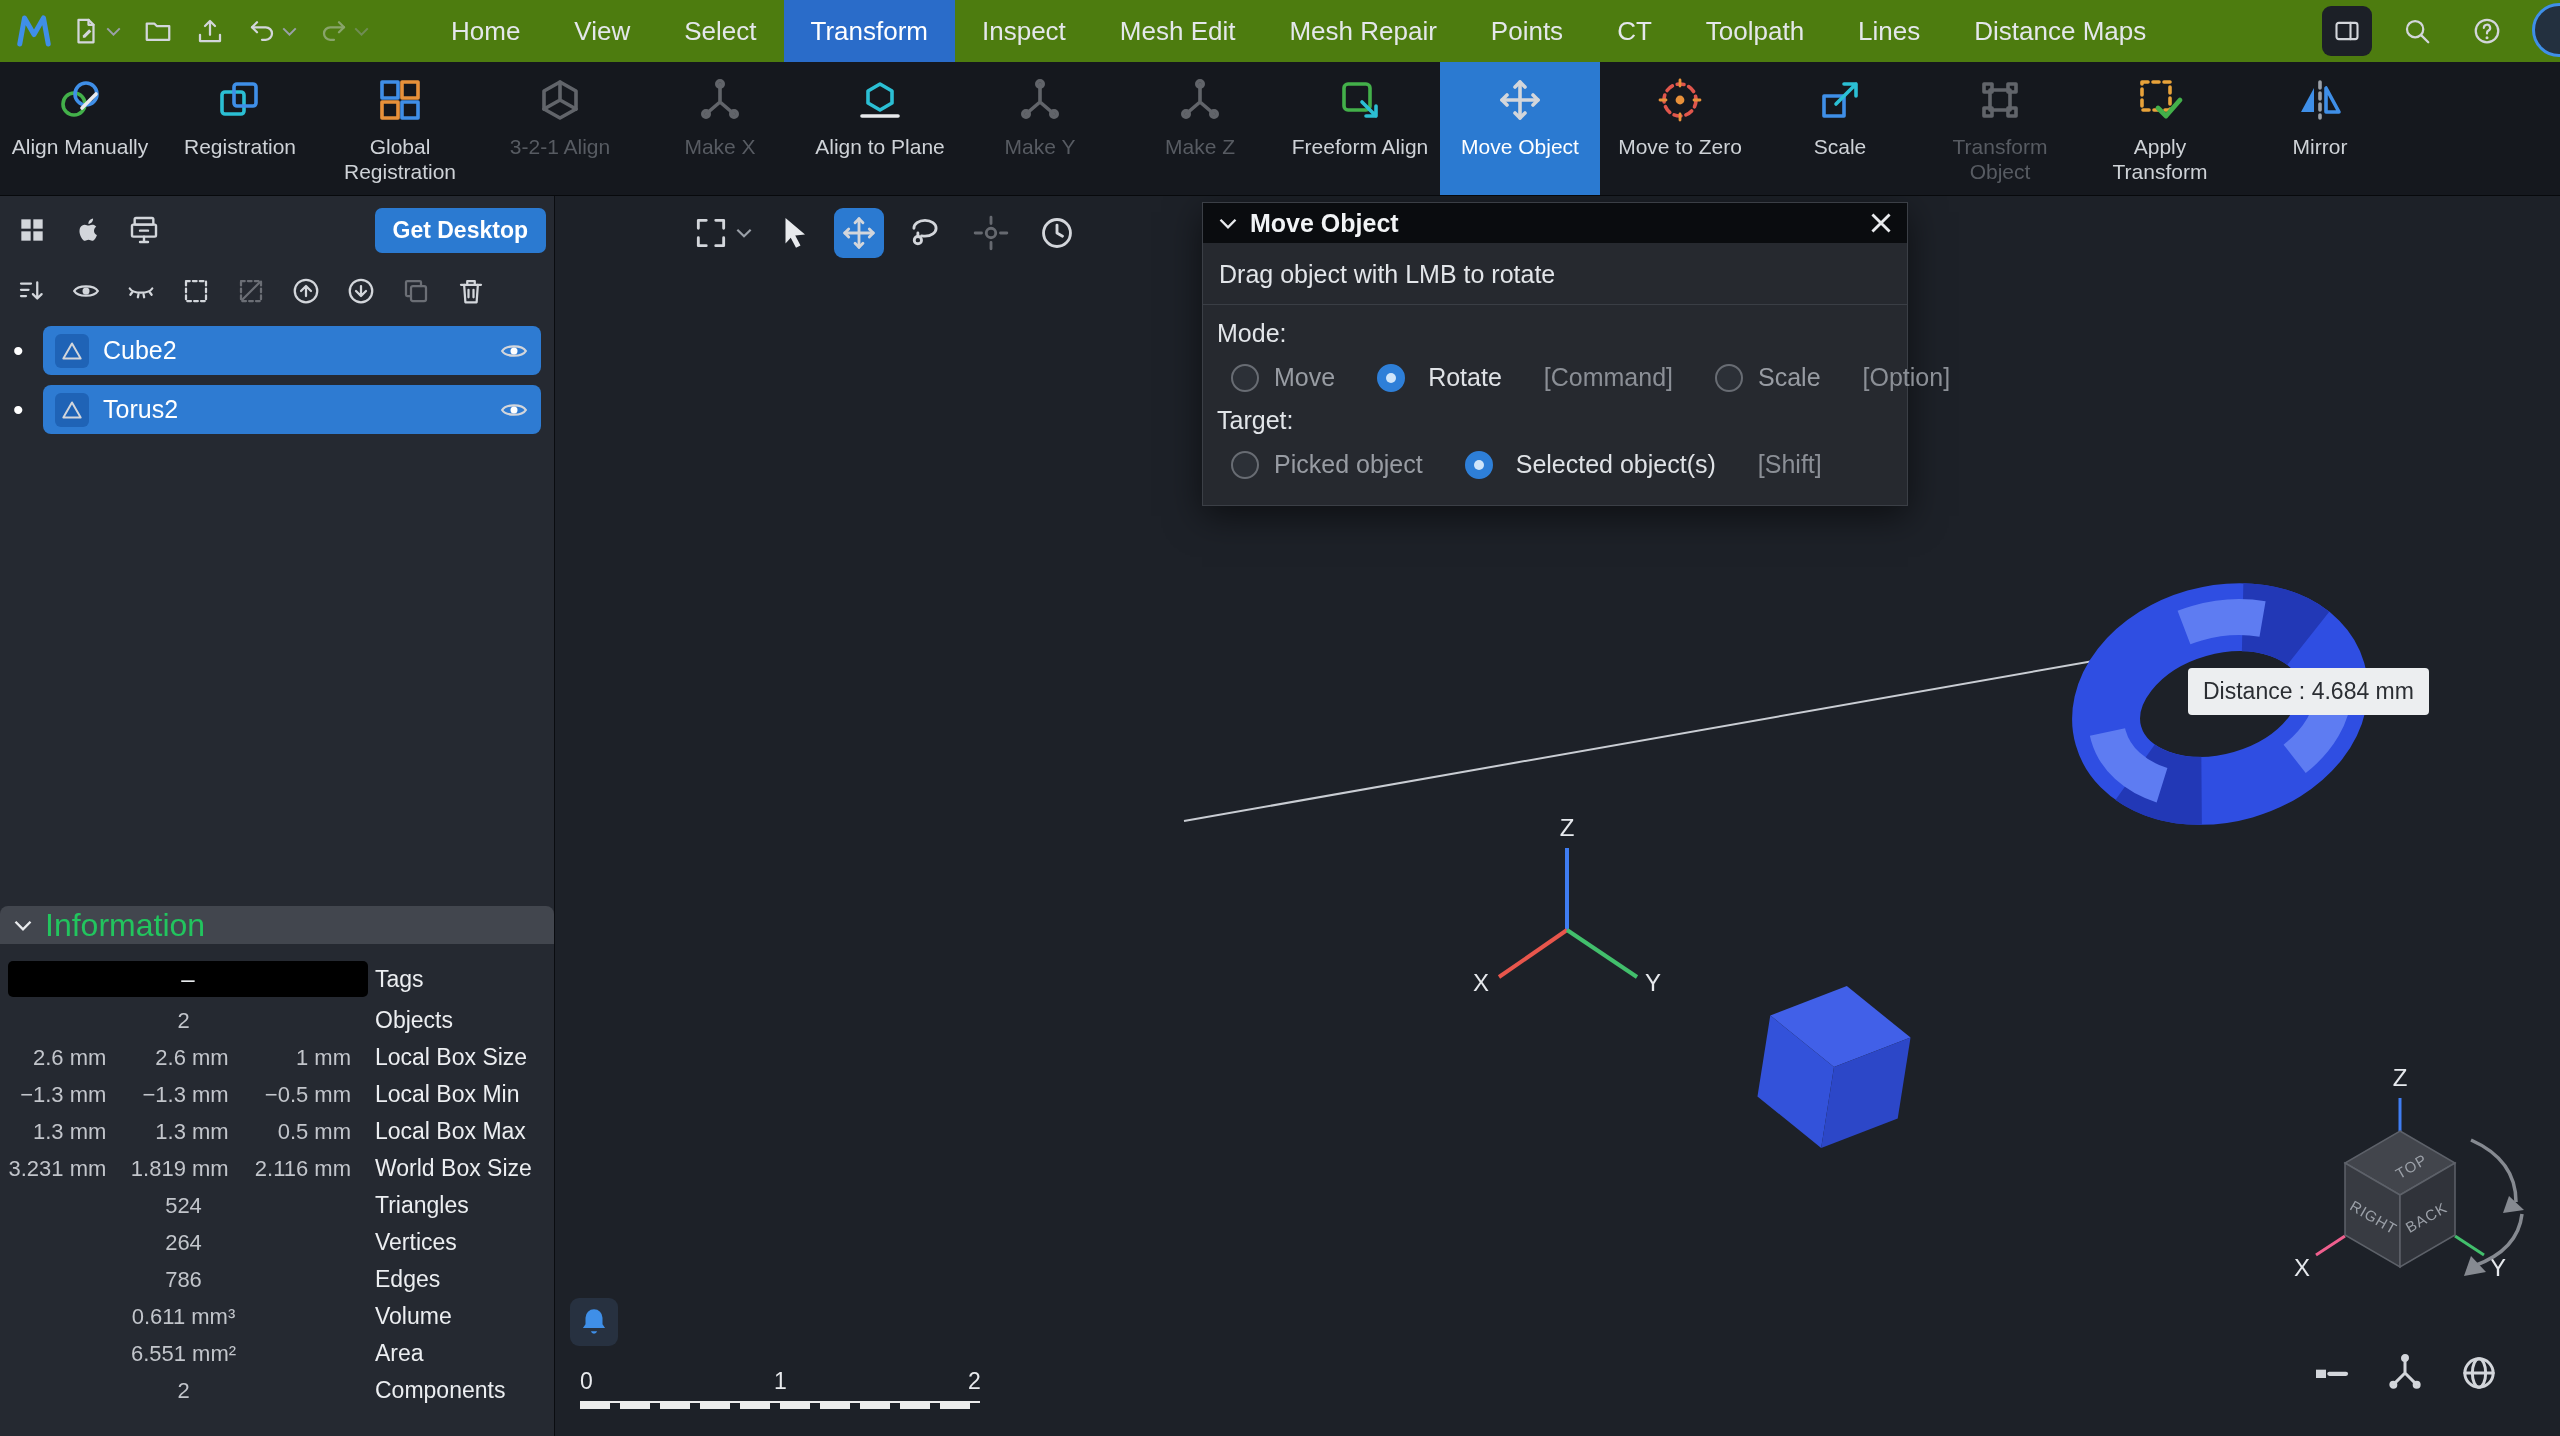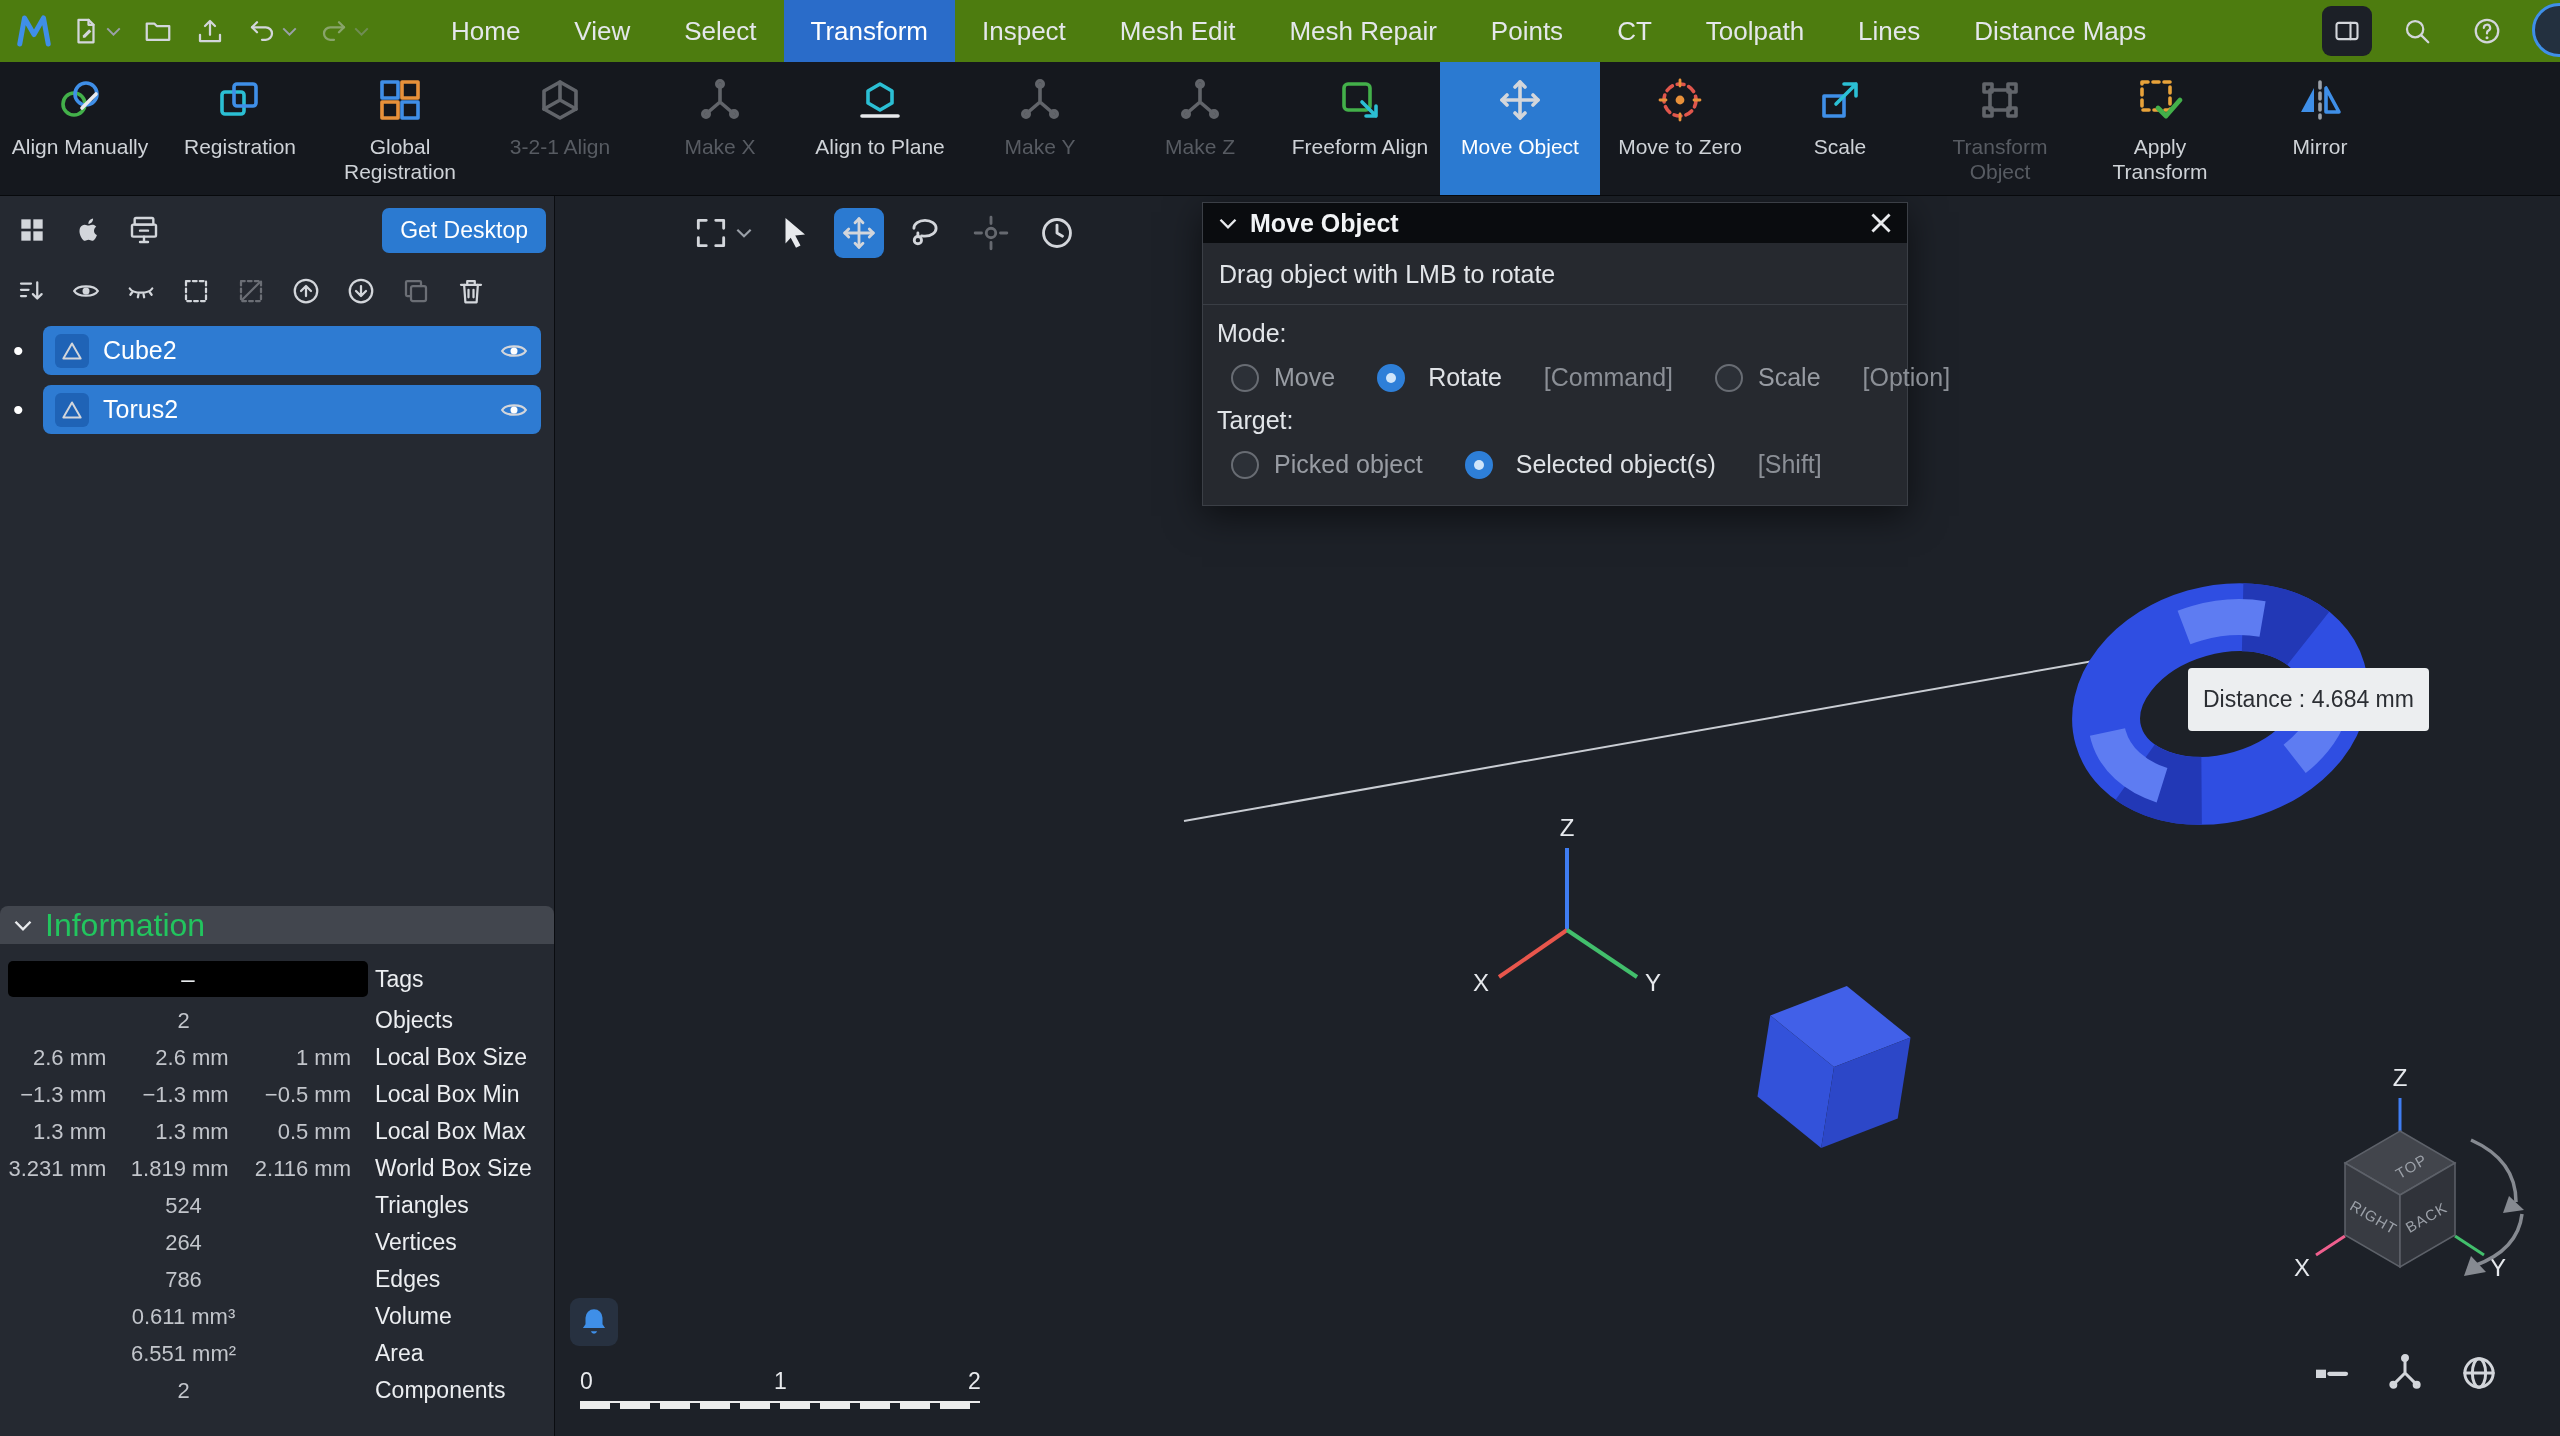--- a/index.html
+++ b/index.html
@@ -35,21 +35,21 @@
   .rlabel { font-size:21px; line-height:25px; color:#ced2d7; text-align:center; max-width:150px; }
   .ritem.disabled .rlabel { color:#575b62; }
   .ritem.disabled svg { opacity:.4; }
   .ritem.active { background:#2b7ad1; }
   .ritem.active .rlabel { color:#fff; }
 
   
   .sidebar { position:absolute; top:196px; left:0; width:555px; height:1240px; background:#252931; border-right:1px solid #0a0c10; z-index:5; }
   .sb-top { display:flex; align-items:center; height:68px; padding:0 8px 0 13px; gap:18px; }
   .sb-ic { width:38px; height:38px; display:flex; align-items:center; justify-content:center; cursor:pointer; }
-  .get-desktop { margin-left:auto; background:#2b7ad1; color:#fff; border:none; border-radius:7px; font-size:23px; padding:9px 18px; font-family:inherit; cursor:pointer; }
+  .get-desktop { margin-left:auto; background:#2b7ad1; color:#fff; border:none; border-radius:7px; font-size:23px; padding:9px 18px; font-family:inherit; cursor:pointer;font-weight:bold; }
   .sb-tools { display:flex; align-items:center; gap:19px; padding-left:13px; height:54px; }
   .tool-ic { width:36px; height:36px; display:flex; align-items:center; justify-content:center; cursor:pointer; }
   .tool-ic.dim svg { opacity:.4; }
   .obj-list { margin-top:8px; display:flex; flex-direction:column; gap:10px; }
   .obj-row { display:flex; align-items:center; padding-left:13px; }
   .bullet { width:30px; color:#fff; font-size:30px; line-height:30px; text-align:left; }
   .obj-pill { flex:1; margin-right:13px; height:49px; background:#2e7bd2; border-radius:8px; display:flex; align-items:center; padding:0 12px; cursor:pointer; }
   .obj-chip { width:34px; height:34px; background:#1f63b6; border-radius:6px; display:flex; align-items:center; justify-content:center; }
   .obj-name { margin-left:14px; font-size:25px; color:#fff; }
   .obj-eye { margin-left:auto; cursor:pointer; }
@@ -87,21 +87,21 @@
   .dlg-row { display:flex; align-items:center; margin:15px 0 0 28px; gap:42px; }
   .dlg-row.last { margin-bottom:26px; }
   .opt { display:flex; align-items:center; gap:15px; cursor:pointer; }
   .radio { width:28px; height:28px; border-radius:50%; background:#2c3037; border:2px solid #686c73; position:relative; flex:0 0 auto; }
   .opt.sel .radio { background:#2e7fd8; border-color:#2e7fd8; }
   .opt.sel .radio::after { content:""; position:absolute; inset:7px; border-radius:50%; background:#cfe5fa; }
   .opt-label { font-size:25px; color:#989ca3; white-space:nowrap; }
   .opt.sel .opt-label { color:#dfe2e6;margin-left:8px; }
   .shortcut { font-size:25px; color:#8b8f96; white-space:nowrap; }
 
-  .distance-tip { position:absolute; left:1632px; top:472px; background:#eceef0; color:#2b2e33; font-size:23px; padding:18px 15px; border-radius:4px; z-index:4; white-space:nowrap; }
+  .distance-tip { position:absolute; left:1632px; top:472px; background:#eceef0; color:#2b2e33; font-size:23px; padding:10px 15px; border-radius:4px; z-index:4; white-space:nowrap; }
 
   .bell { position:absolute; left:14px; top:1102px; width:48px; height:48px; background:#273140; border-radius:9px; display:flex; align-items:center; justify-content:center; cursor:pointer; z-index:3; }
 
   .ruler { position:absolute; left:24px; top:1172px; width:430px; height:48px; z-index:3; }
   .ruler .rt { position:absolute; top:0; font-size:23px; color:#e8eaed; }
   .ruler-bar { position:absolute; top:33px; left:0; width:400px; height:8px; border-top:2px solid #ececec;
                background:repeating-linear-gradient(90deg,#ececec 0 30px, rgba(0,0,0,0) 30px 40px); }
 
   .vp-br-icons { position:absolute; left:1752px; top:1154px; display:flex; gap:28px; z-index:3; }
   .br-ic { width:46px; height:46px; display:flex; align-items:center; justify-content:center; cursor:pointer; }

